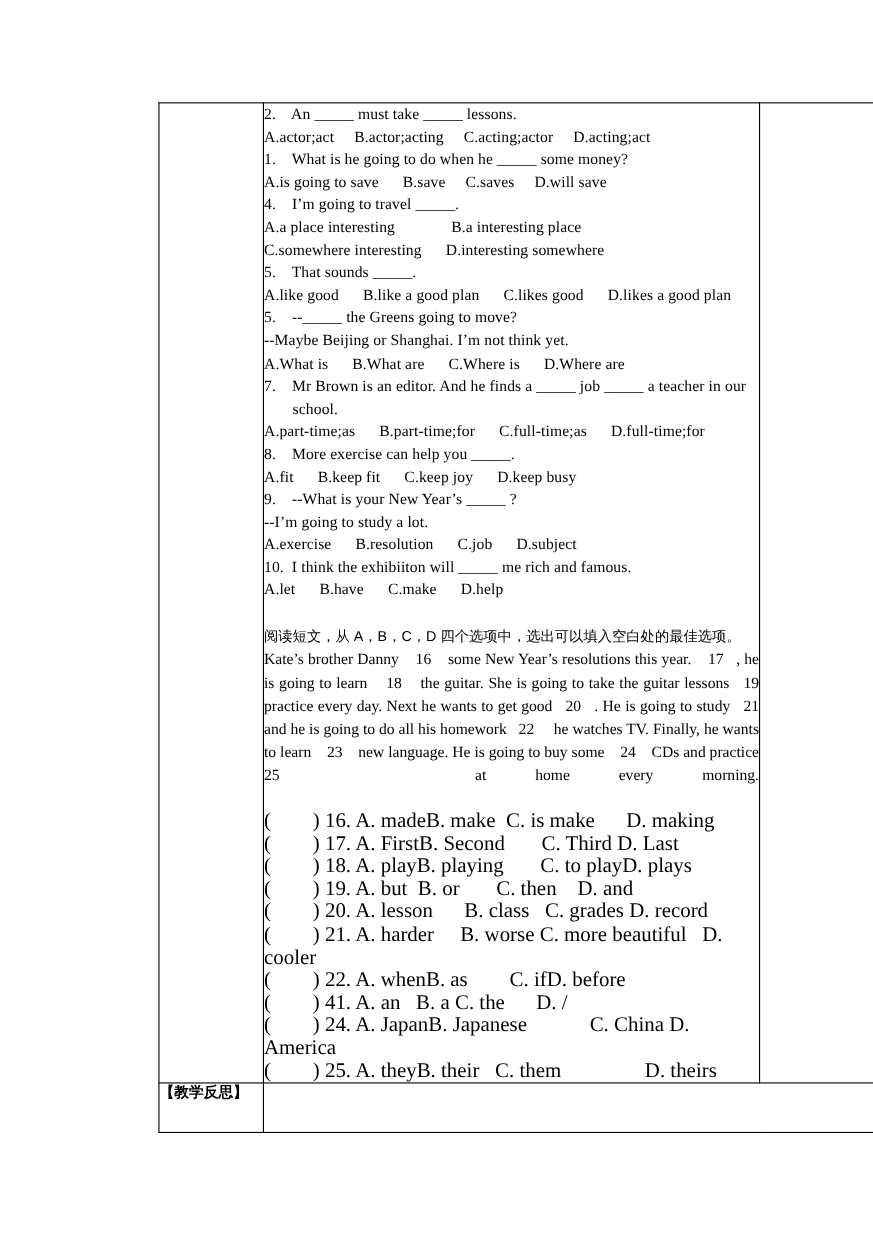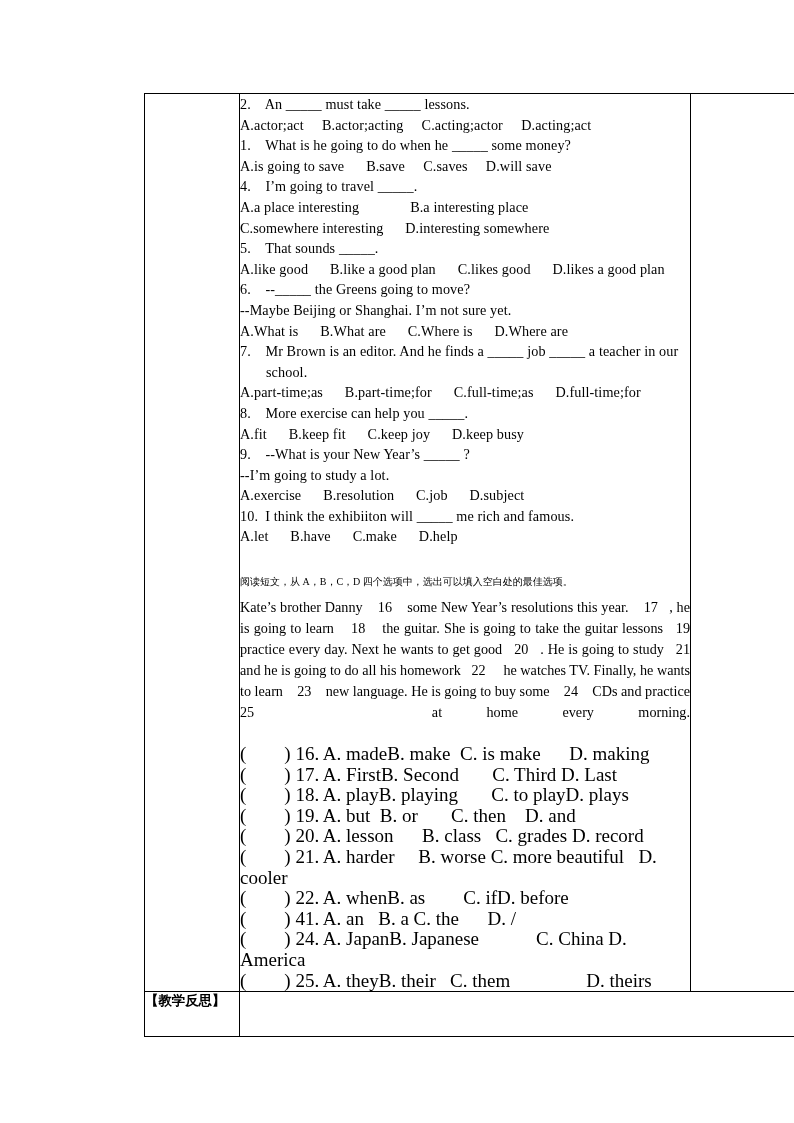--- a/index.html
+++ b/index.html
@@ -57,23 +57,23 @@
   .ex-line.hang {
     padding-left: 26px;
   }
 
   .blank-gap {
     height: 20px;
   }
 
   
   .cn-instruction {
-    font-family: Liberation Serif, serif;
-    font-size: 10px;
-    line-height: 30px;
+    font-family: Liberation Sans, sans-serif;
+    font-size: 13px;
+    line-height: 23px;
     text-align: justify;
     text-justify: inter-character;
   }
 
   
   .passage {
     font-size: 14.2px;
     line-height: 21px;
     text-align: justify;
     text-justify: inter-word;
@@ -128,22 +128,22 @@
           <div class="ex-line">1.    What is he going to do when he _____ some money?</div>
           <div class="ex-line">A.is going to save      B.save     C.saves     D.will save</div>
 
           <div class="ex-line">4.    I’m going to travel _____.</div>
           <div class="ex-line">A.a place interesting              B.a interesting place</div>
           <div class="ex-line">C.somewhere interesting      D.interesting somewhere</div>
 
           <div class="ex-line">5.    That sounds _____.</div>
           <div class="ex-line">A.like good      B.like a good plan      C.likes good      D.likes a good plan</div>
 
-          <div class="ex-line">6.    --_____ the Greens going to move?</div>
-          <div class="ex-line">--Maybe Beijing or Shanghai. I’m not sure yet.</div>
+          <div class="ex-line">5.    --_____ the Greens going to move?</div>
+          <div class="ex-line">--Maybe Beijing or Shanghai. I’m not think yet.</div>
           <div class="ex-line">A.What is      B.What are      C.Where is      D.Where are</div>
 
           <div class="ex-line">7.    Mr Brown is an editor. And he finds a _____ job _____ a teacher in our</div>
           <div class="ex-line hang">school.</div>
           <div class="ex-line">A.part-time;as      B.part-time;for      C.full-time;as      D.full-time;for</div>
 
           <div class="ex-line">8.    More exercise can help you _____.</div>
           <div class="ex-line">A.fit      B.keep fit      C.keep joy      D.keep busy</div>
 
           <div class="ex-line">9.    --What is your New Year’s _____ ?</div>

